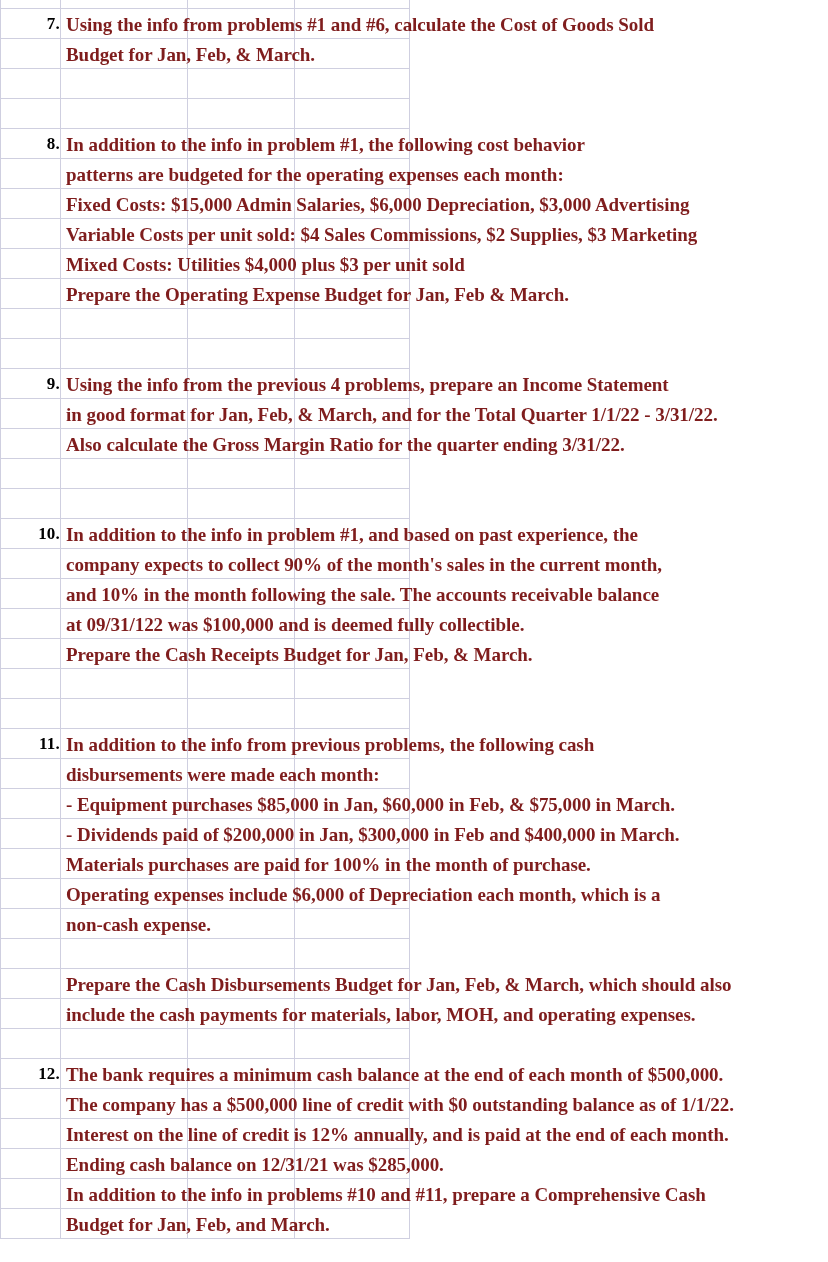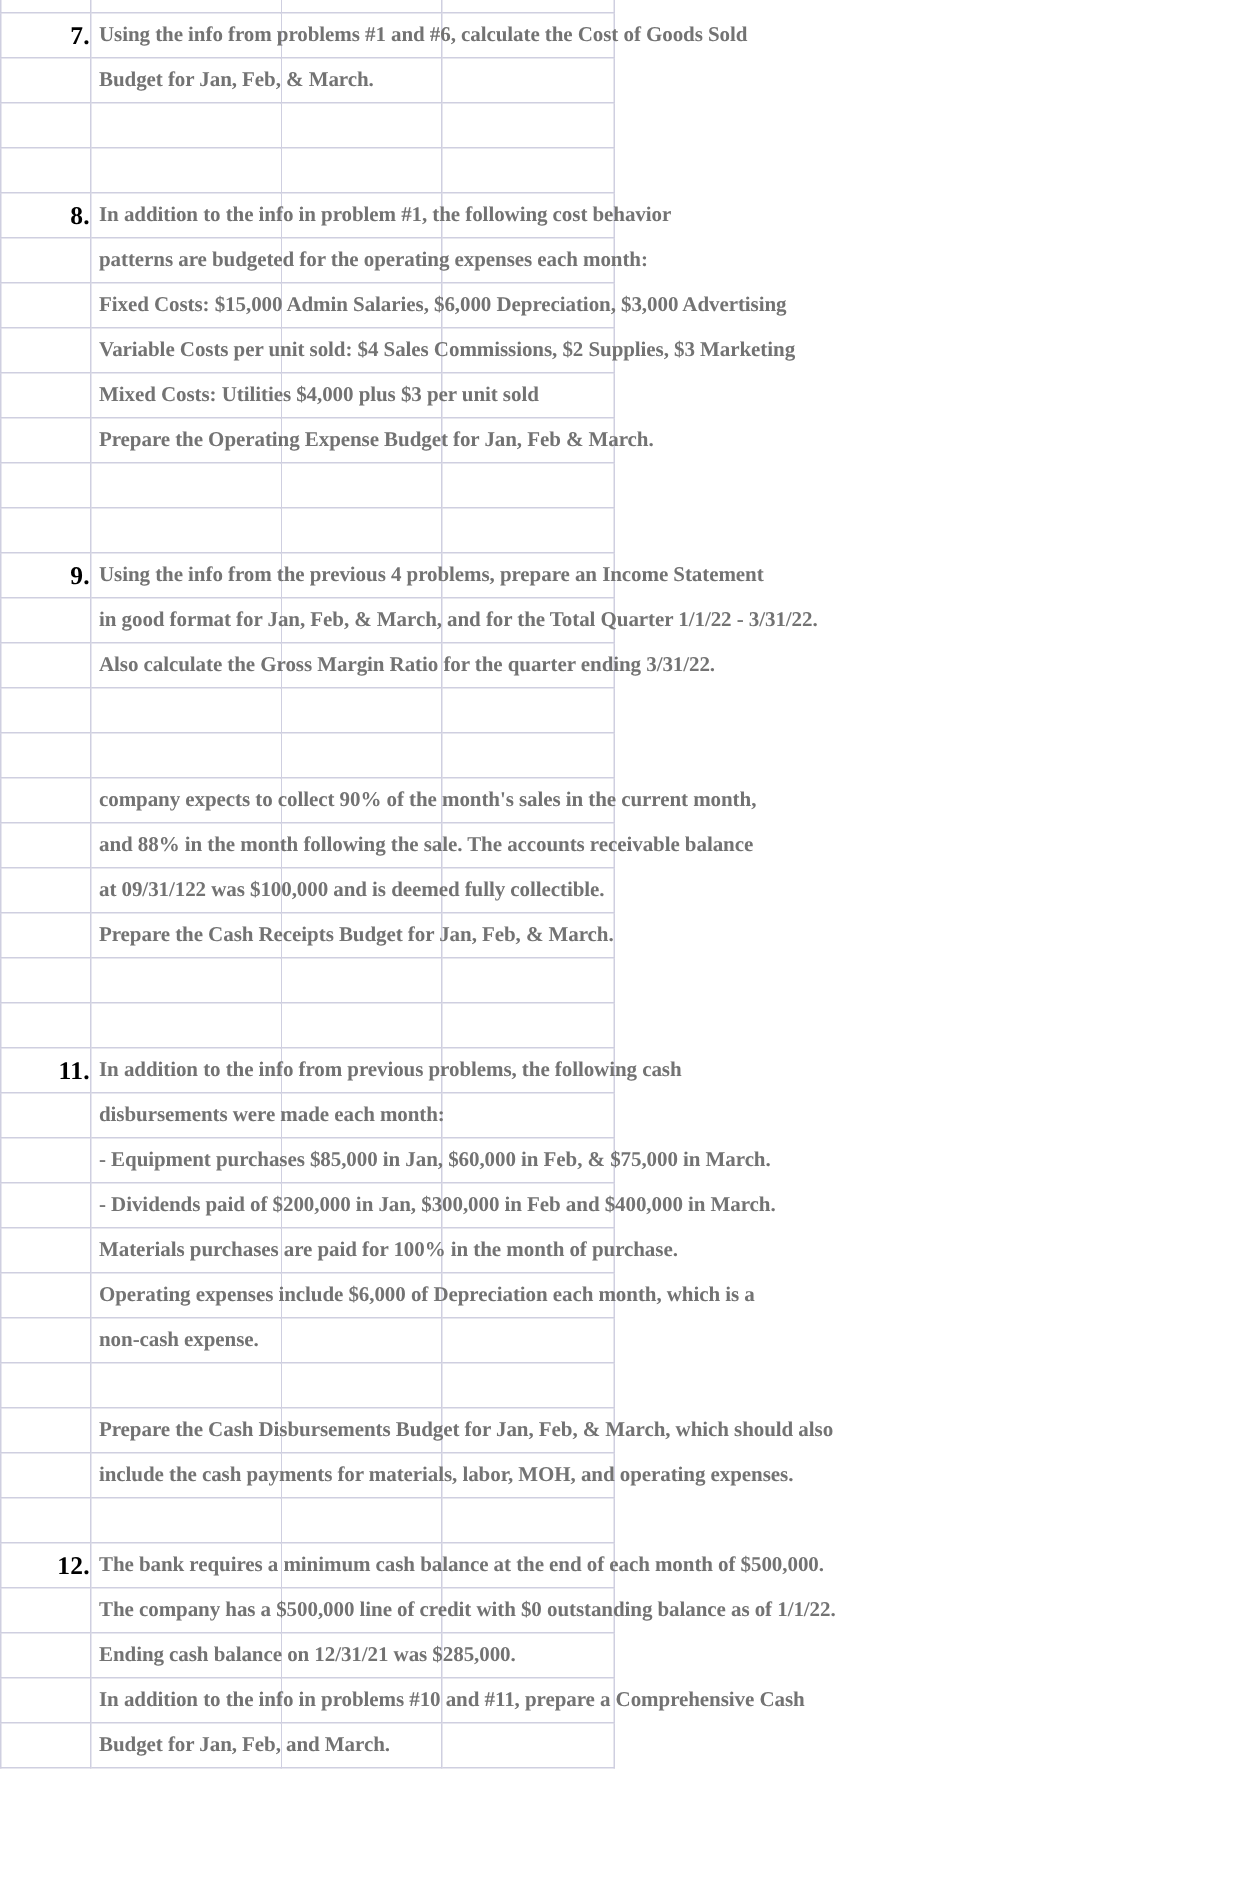--- a/index.html
+++ b/index.html
@@ -61,23 +61,23 @@
   td.txt {
     position: relative;
   }
   td.txt .overflow {
     position: absolute;
     left: 5px;
     top: 50%;
     transform: translateY(-50%);
     white-space: nowrap;
     font-weight: bold;
-    font-size: 14px;
+    font-size: 19px;
     line-height: 19px;
-    color: #737373;
+    color: #7f1d1d;
     letter-spacing: -0.05px;
     z-index: 3;
     pointer-events: none;
   }
 
   td.blank { }
 </style>
 </head>
 <body>
 
@@ -228,31 +228,39 @@
         </tr>
         <tr>
           <td class="num"></td>
           <td class="txt">
             <span class="overflow"></span>
           </td>
           <td class="blank"></td>
           <td class="blank"></td>
         </tr>
         <tr>
+          <td class="num">10.</td>
+          <td class="txt">
+            <span class="overflow">In addition to the info in problem #1, and based on past experience, the</span>
+          </td>
+          <td class="blank"></td>
+          <td class="blank"></td>
+        </tr>
+        <tr>
           <td class="num"></td>
           <td class="txt">
             <span class="overflow">company expects to collect 90% of the month's sales in the current month,</span>
           </td>
           <td class="blank"></td>
           <td class="blank"></td>
         </tr>
         <tr>
           <td class="num"></td>
           <td class="txt">
-            <span class="overflow">and 88% in the month following the sale.  The accounts receivable balance</span>
+            <span class="overflow">and 10% in the month following the sale.  The accounts receivable balance</span>
           </td>
           <td class="blank"></td>
           <td class="blank"></td>
         </tr>
         <tr>
           <td class="num"></td>
           <td class="txt">
             <span class="overflow">at 09/31/122 was $100,000 and is deemed fully collectible.</span>
           </td>
           <td class="blank"></td>
@@ -375,20 +383,28 @@
           <td class="txt">
             <span class="overflow">The bank requires a minimum cash balance at the end of each month of $500,000.</span>
           </td>
           <td class="blank"></td>
           <td class="blank"></td>
         </tr>
         <tr>
           <td class="num"></td>
           <td class="txt">
             <span class="overflow">The company has a $500,000 line of credit with $0 outstanding balance as of 1/1/22.</span>
+          </td>
+          <td class="blank"></td>
+          <td class="blank"></td>
+        </tr>
+        <tr>
+          <td class="num"></td>
+          <td class="txt">
+            <span class="overflow">Interest on the line of credit is 12% annually, and is paid at the end of each month.</span>
           </td>
           <td class="blank"></td>
           <td class="blank"></td>
         </tr>
         <tr>
           <td class="num"></td>
           <td class="txt">
             <span class="overflow">Ending cash balance on 12/31/21 was $285,000.</span>
           </td>
           <td class="blank"></td>

